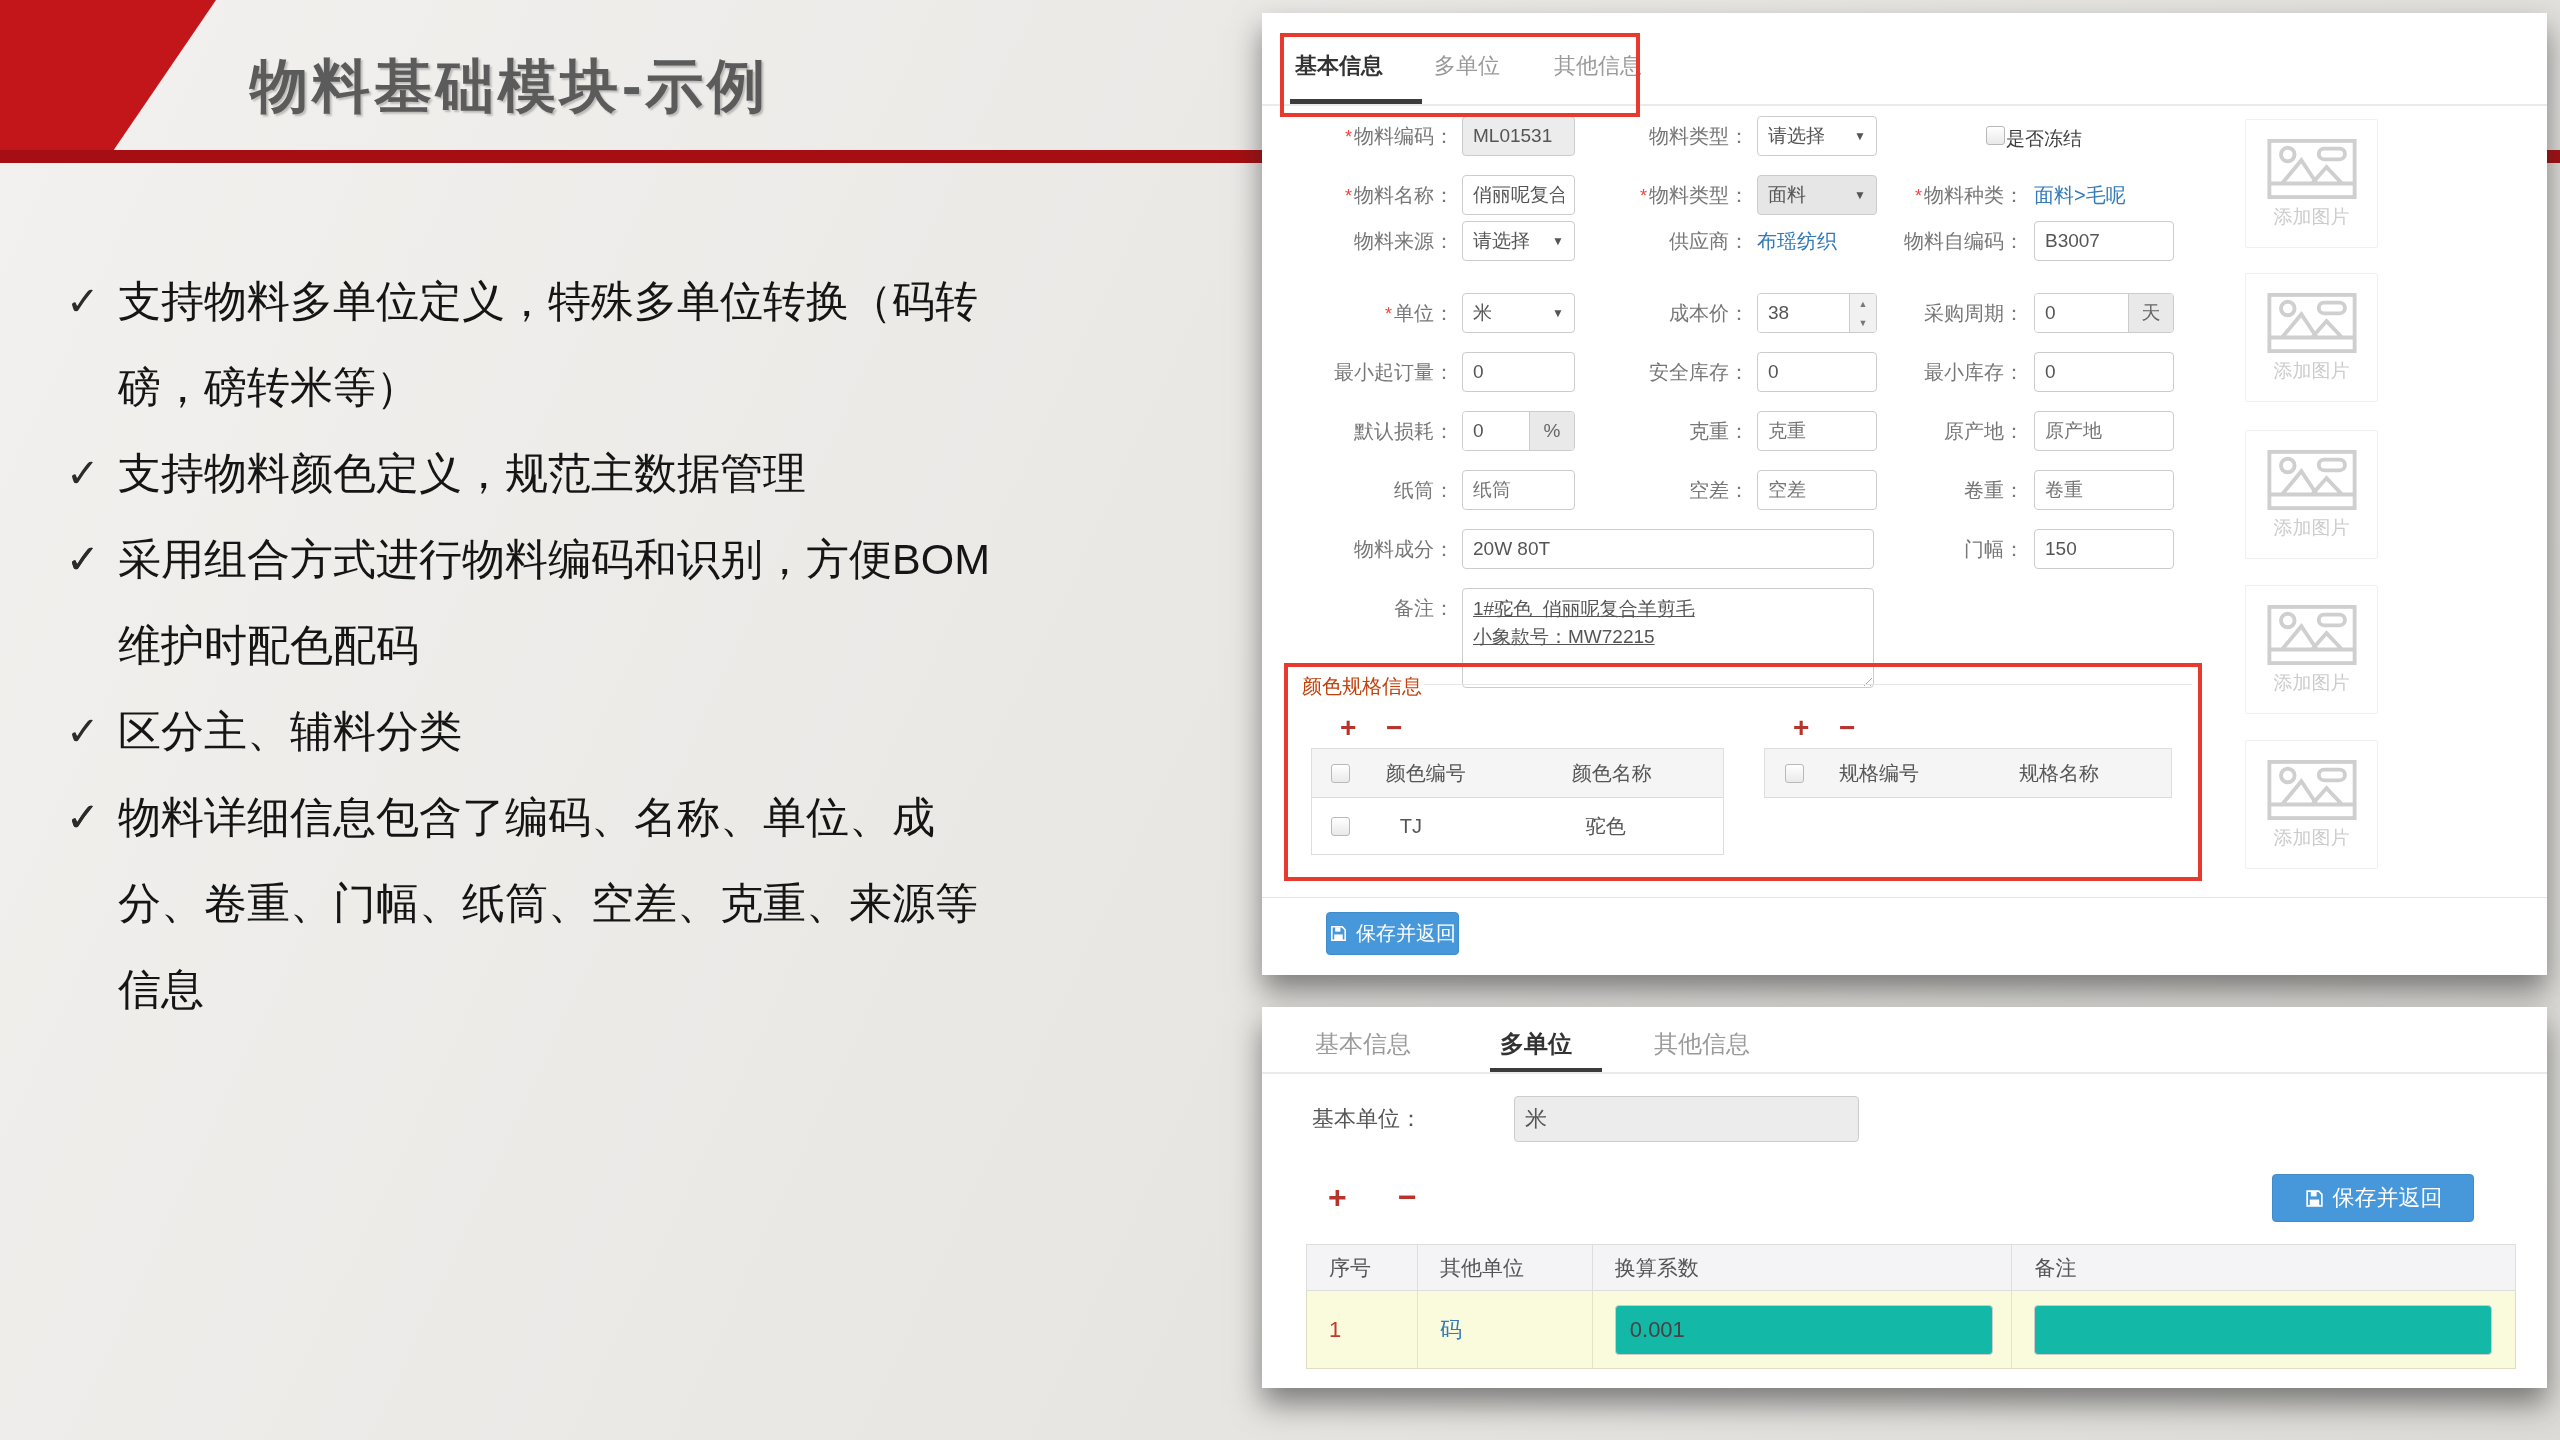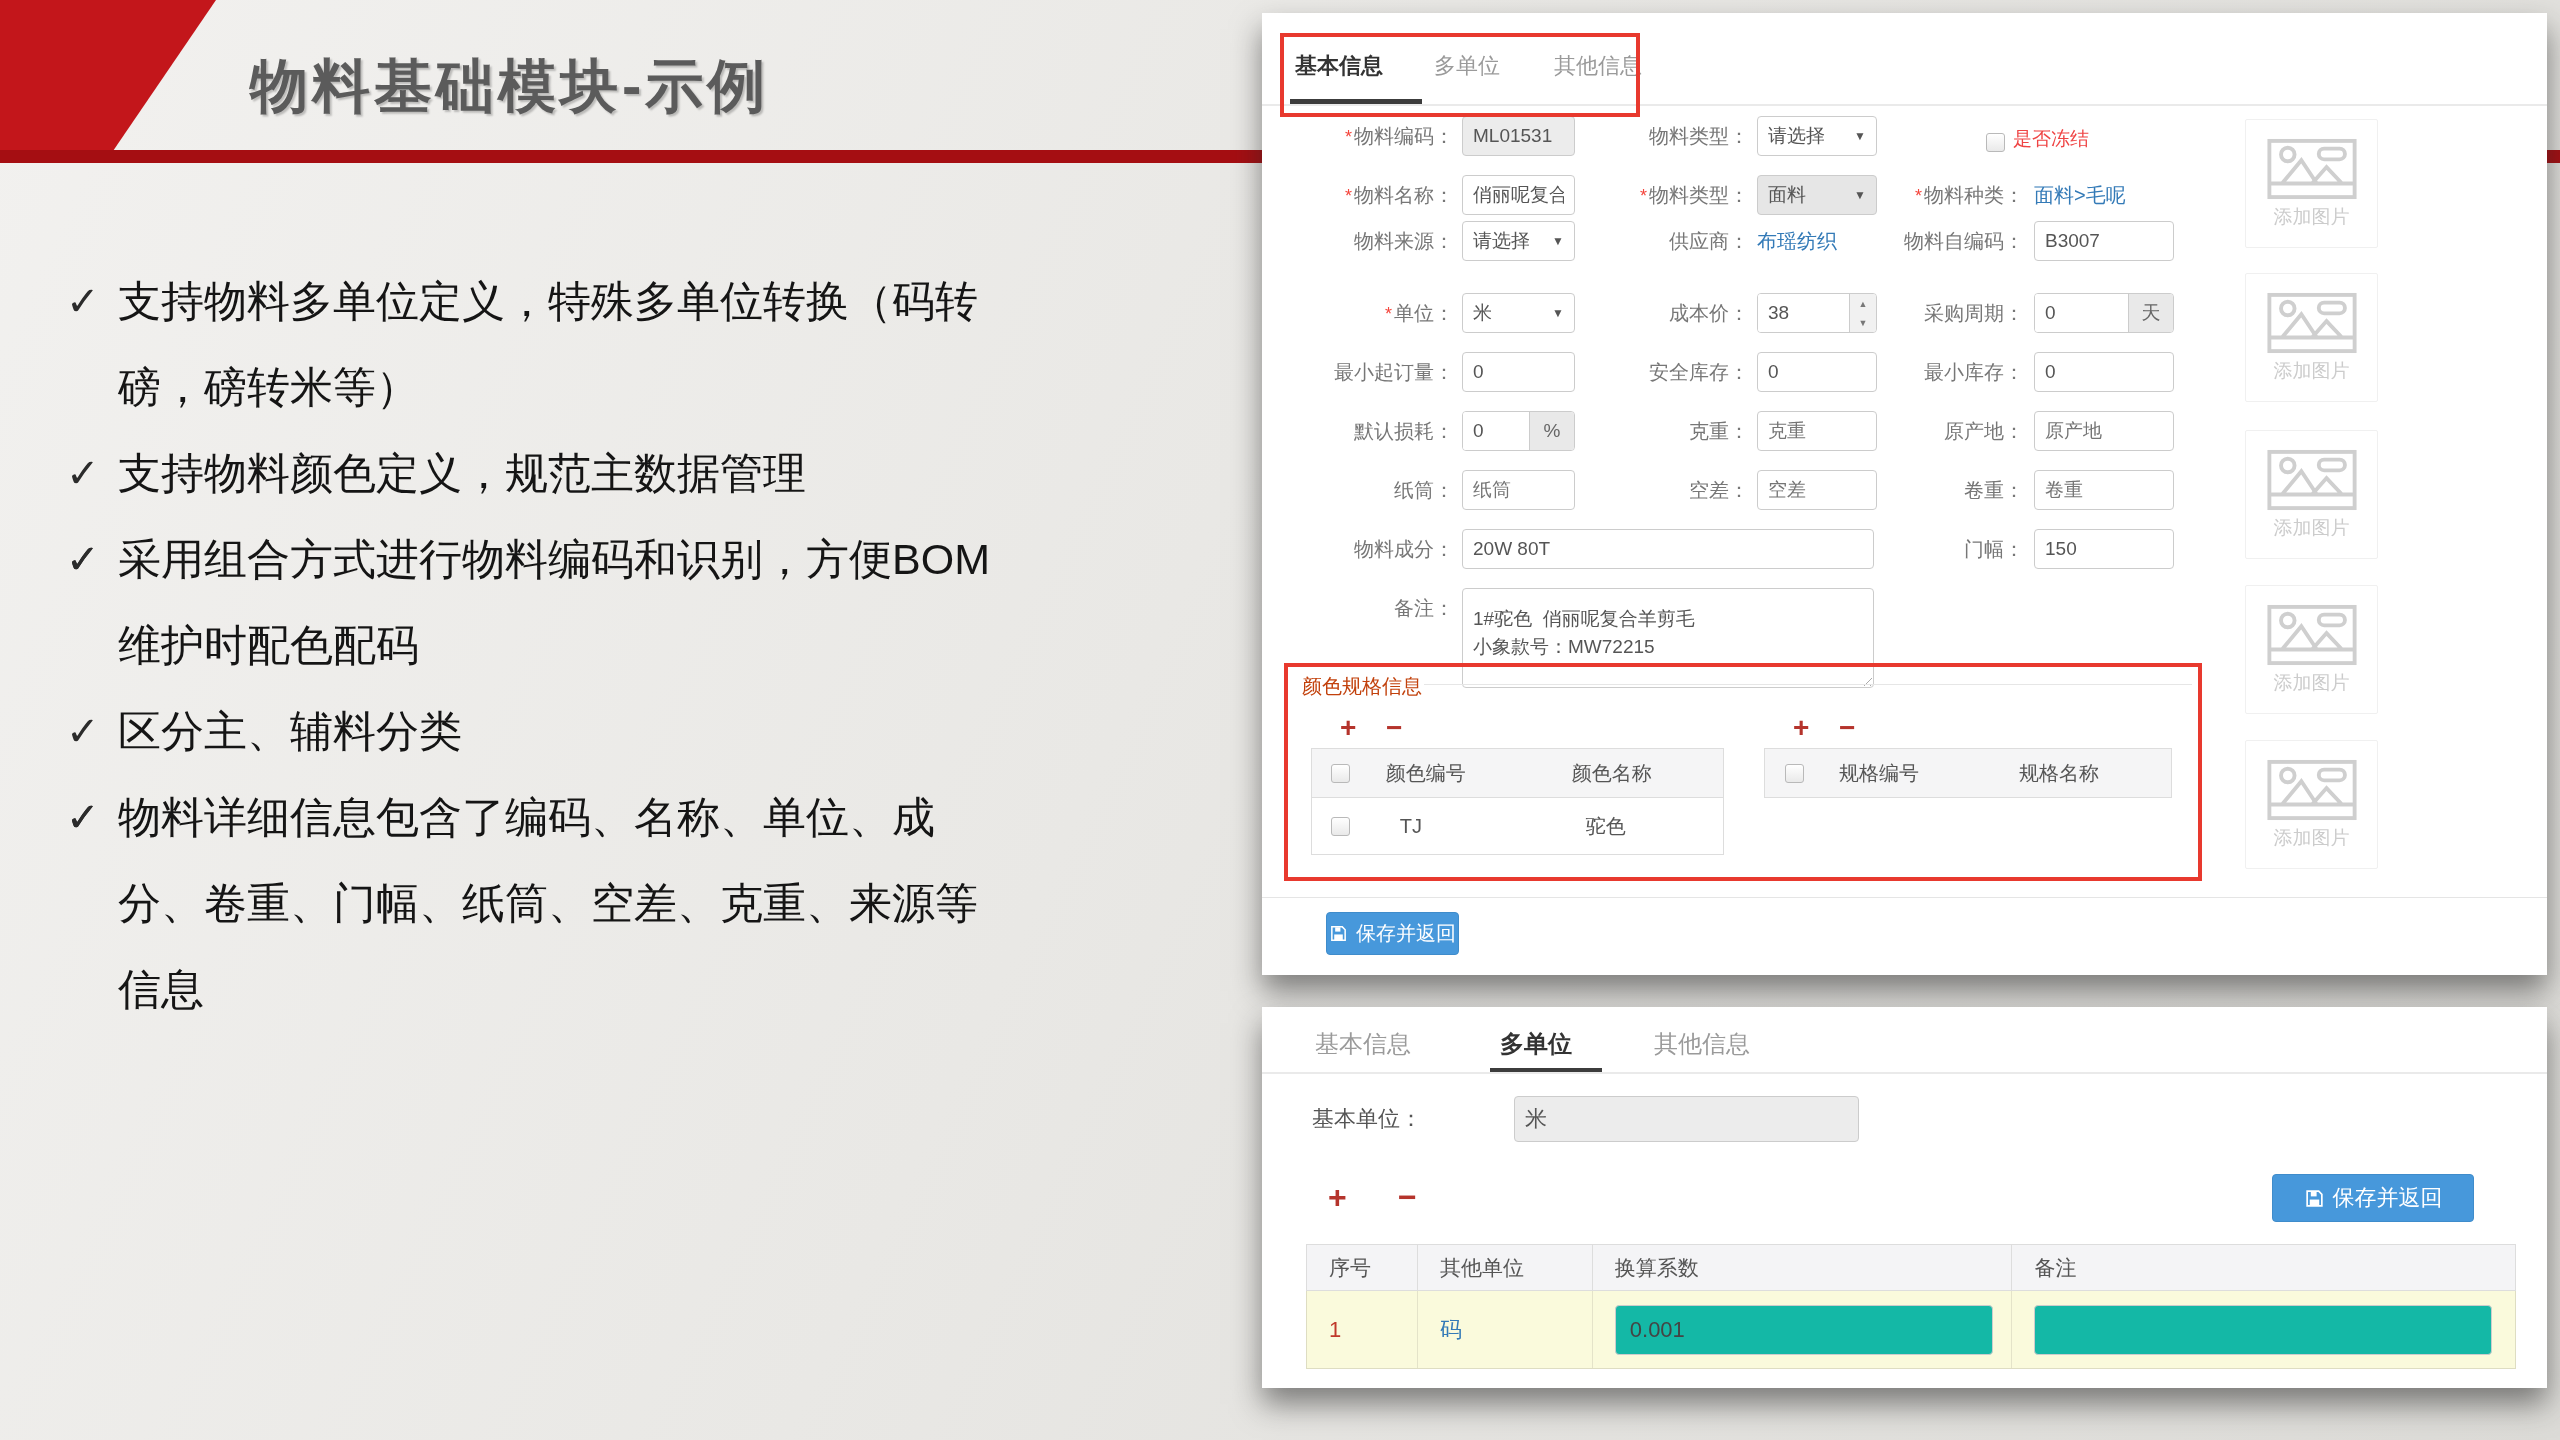--- a/index.html
+++ b/index.html
@@ -44,22 +44,22 @@
   .caret{font-size:12px;color:#555;}
   .link{position:absolute;height:40px;line-height:40px;font-size:20px;color:#337ab7;cursor:pointer;}
   .group{display:flex;border:1px solid #ccc;border-radius:4px;overflow:hidden;background:#fff;}
   .group input{border:none;outline:none;flex:1;min-width:0;font-size:19px;color:#555;padding:0 10px;font-family:inherit;}
   .addon{width:44px;background:#e9e9e9;border-left:1px solid #ccc;display:flex;align-items:center;
          justify-content:center;font-size:19px;color:#666;}
   .spin{width:26px;border-left:1px solid #ccc;background:#f1f1f1;display:flex;flex-direction:column;}
   .spin span{flex:1;display:flex;align-items:center;justify-content:center;font-size:9px;color:#777;}
   .checkbox{width:17px;height:17px;border:1px solid #b9b9b9;border-radius:3px;
             background:linear-gradient(#fff,#e9e9e9);flex:none;}
-  .cbx-row{position:absolute;display:flex;align-items:flex-end;gap:8px;font-size:19px;color:#ef4444;}
-  textarea.inp{resize:none;padding:16px 10px;line-height:28px;}
+  .cbx-row{position:absolute;display:flex;align-items:flex-start;gap:1px;font-size:19px;color:#404040;}
+  textarea.inp{resize:none;padding:6px 10px;line-height:28px;text-decoration:underline;}
   .resize-corner{position:absolute;right:2px;bottom:2px;width:12px;height:12px;
      background:repeating-linear-gradient(135deg,transparent 0 3px,#aaa 3px 4px);
      clip-path:polygon(100% 0,100% 100%,0 100%);}
   
   .legend{position:absolute;font-size:20px;color:#c2410c;}
   .legend-line{position:absolute;height:1px;background:#e6e6e6;}
   .pm{position:absolute;font-size:28px;font-weight:bold;color:#b5342c;height:30px;line-height:30px;cursor:pointer;}
   .cs-table{position:absolute;font-size:20px;color:#555;}
   .cs-hrow{display:flex;background:#f5f5f6;border:1px solid #ddd;height:48px;align-items:center;}
   .cs-brow{display:flex;background:#fff;border:1px solid #ddd;border-top:none;height:56px;align-items:center;}

